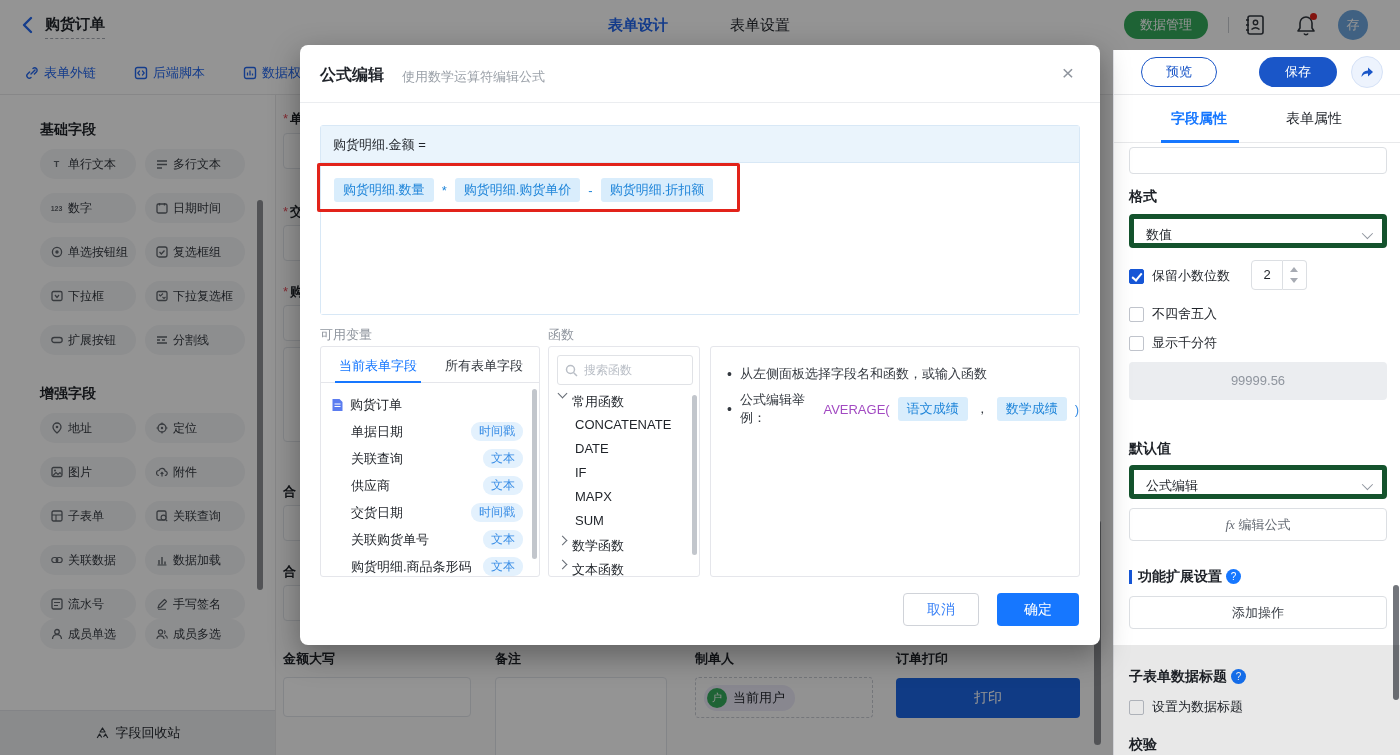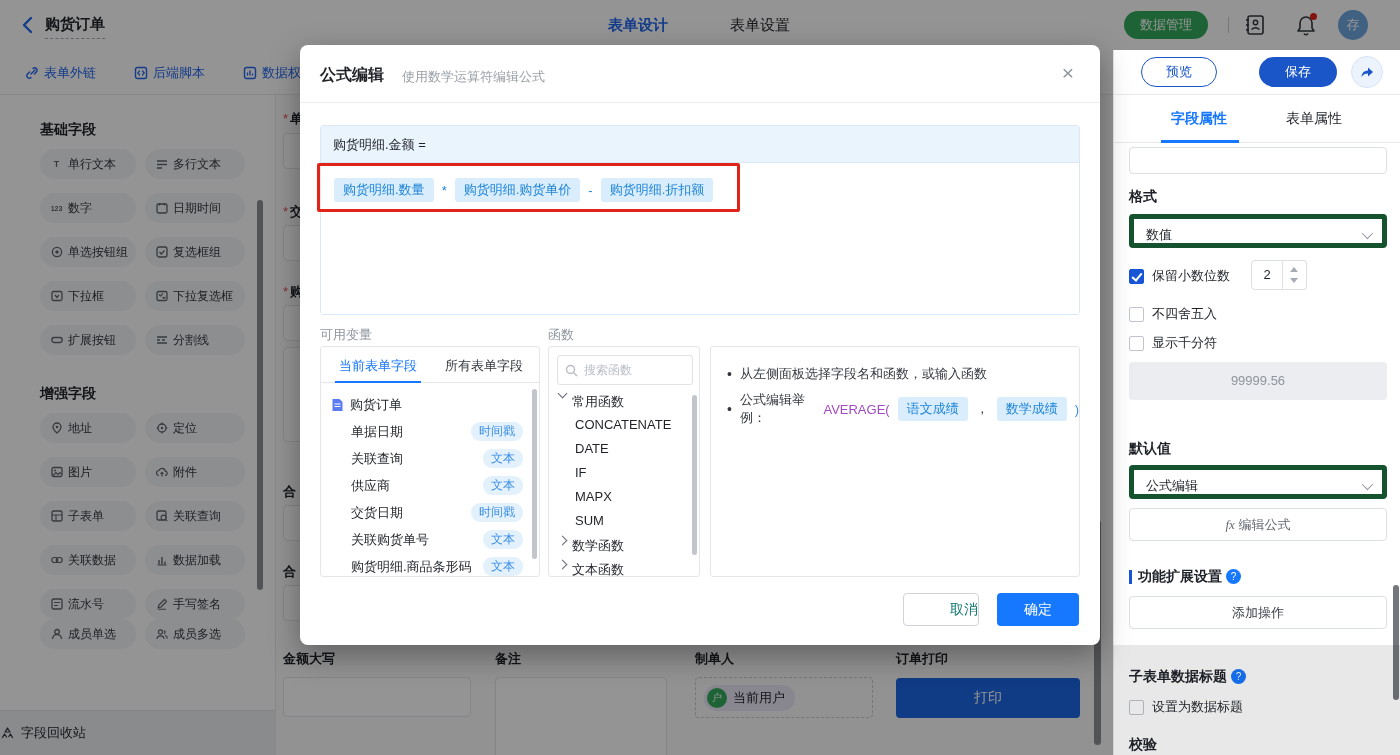--- a/index.html
+++ b/index.html
@@ -28,21 +28,21 @@
   
   #sidebar { left:0; top:95px; width:276px; height:660px; background:#fff; border-right:1px solid #e8e9eb; z-index:1; overflow:hidden; }
   .group-title { margin:26px 0 10px 40px; font-size:14px; font-weight:bold; }
   .pill-grid { margin-left:40px; width:205px; display:grid; grid-template-columns:96px 100px; gap:14px 9px; }
   .fpill { height:30px; background:#f3f4f6; border-radius:16px; font-size:12px; color:#33383f;
     display:flex; align-items:center; padding-left:10px; gap:5px; cursor:pointer; white-space:nowrap; overflow:hidden; }
   .fic { width:13px; height:13px; flex:0 0 13px; display:inline-flex; align-items:center; justify-content:center;
     font-size:9px; font-weight:bold; color:#5f646b; }
   #sidebar-scrollbar { left:257px; top:105px; width:6px; height:390px; border-radius:3px; background:#8d9095; }
   #recycle-bar { left:0; top:710px; width:275px; height:45px; background:#eef0f2; border-top:1px solid #e2e4e8;
-    display:flex; align-items:center; gap:6px; font-size:13px; cursor:pointer; z-index:2; position:absolute;}
+    display:flex; align-items:center; justify-content:center; gap:6px; font-size:13px; cursor:pointer; z-index:2; position:absolute;}
   
   #canvas { left:276px; top:95px; width:837px; height:660px; background:#fbfbfc; z-index:1; overflow:hidden; }
   .cv-label { position:absolute; font-size:13px; font-weight:bold; white-space:nowrap; }
   .req { color:#e34d59; margin-right:2px; font-weight:normal; }
   .cv-input { position:absolute; background:#fff; border:1px solid #e2e5ea; border-radius:4px; }
   #print-btn { position:absolute; left:620px; top:583px; width:184px; height:40px; background:#1d66e5; color:#fff;
     border:none; border-radius:4px; font-size:14px; cursor:pointer; }
   #maker-box { position:absolute; left:419px; top:582px; width:178px; height:41px; border:1px dashed #c9ccd3; border-radius:4px; }
   #maker-chip { position:absolute; left:8px; top:7px; height:26px; background:#eae8f7; border-radius:13px;
     display:flex; align-items:center; gap:6px; padding:0 10px 0 3px; font-size:13px; }
@@ -137,21 +137,21 @@
   .fnitem { padding-left:26px; }
   .tchev { width:7px; height:7px; border-right:1.3px solid #646a73; border-bottom:1.3px solid #646a73; display:inline-block; }
   .tchev.open { transform:rotate(45deg); margin-top:-3px; }
   .tchev.closed { transform:rotate(-45deg); }
   #fns-scrollbar { position:absolute; right:2px; top:48px; width:5px; height:160px; border-radius:3px; background:#c2c6cc; }
   .help-line { position:absolute; left:16px; font-size:13px; color:#33383f; display:flex; align-items:center; gap:8px; flex-wrap:nowrap; }
   .bullet { color:#33383f; font-size:14px; }
   .fn-name { color:#a24ac2; }
   .fn-close { color:#3a8ee6; }
   #modal-cancel { position:absolute; left:603px; top:548px; width:76px; height:33px; background:#fff;
-    border:1px solid #d0d3d9; border-radius:4px; font-size:14px; color:#0f766e; cursor:pointer;text-align:right; }
+    border:1px solid #d0d3d9; border-radius:4px; font-size:14px; color:#3b82f6; cursor:pointer; }
   #modal-ok { position:absolute; left:697px; top:548px; width:82px; height:33px; background:#1677ff;
     border:none; border-radius:4px; font-size:14px; color:#fff; cursor:pointer; }
   svg { display:block; }
 </style>
 </head>
 <body>
 
 <div class="abs" id="topbar">
   <div class="abs" id="back-btn">
     <svg width="20" height="20" viewBox="0 0 20 20">

